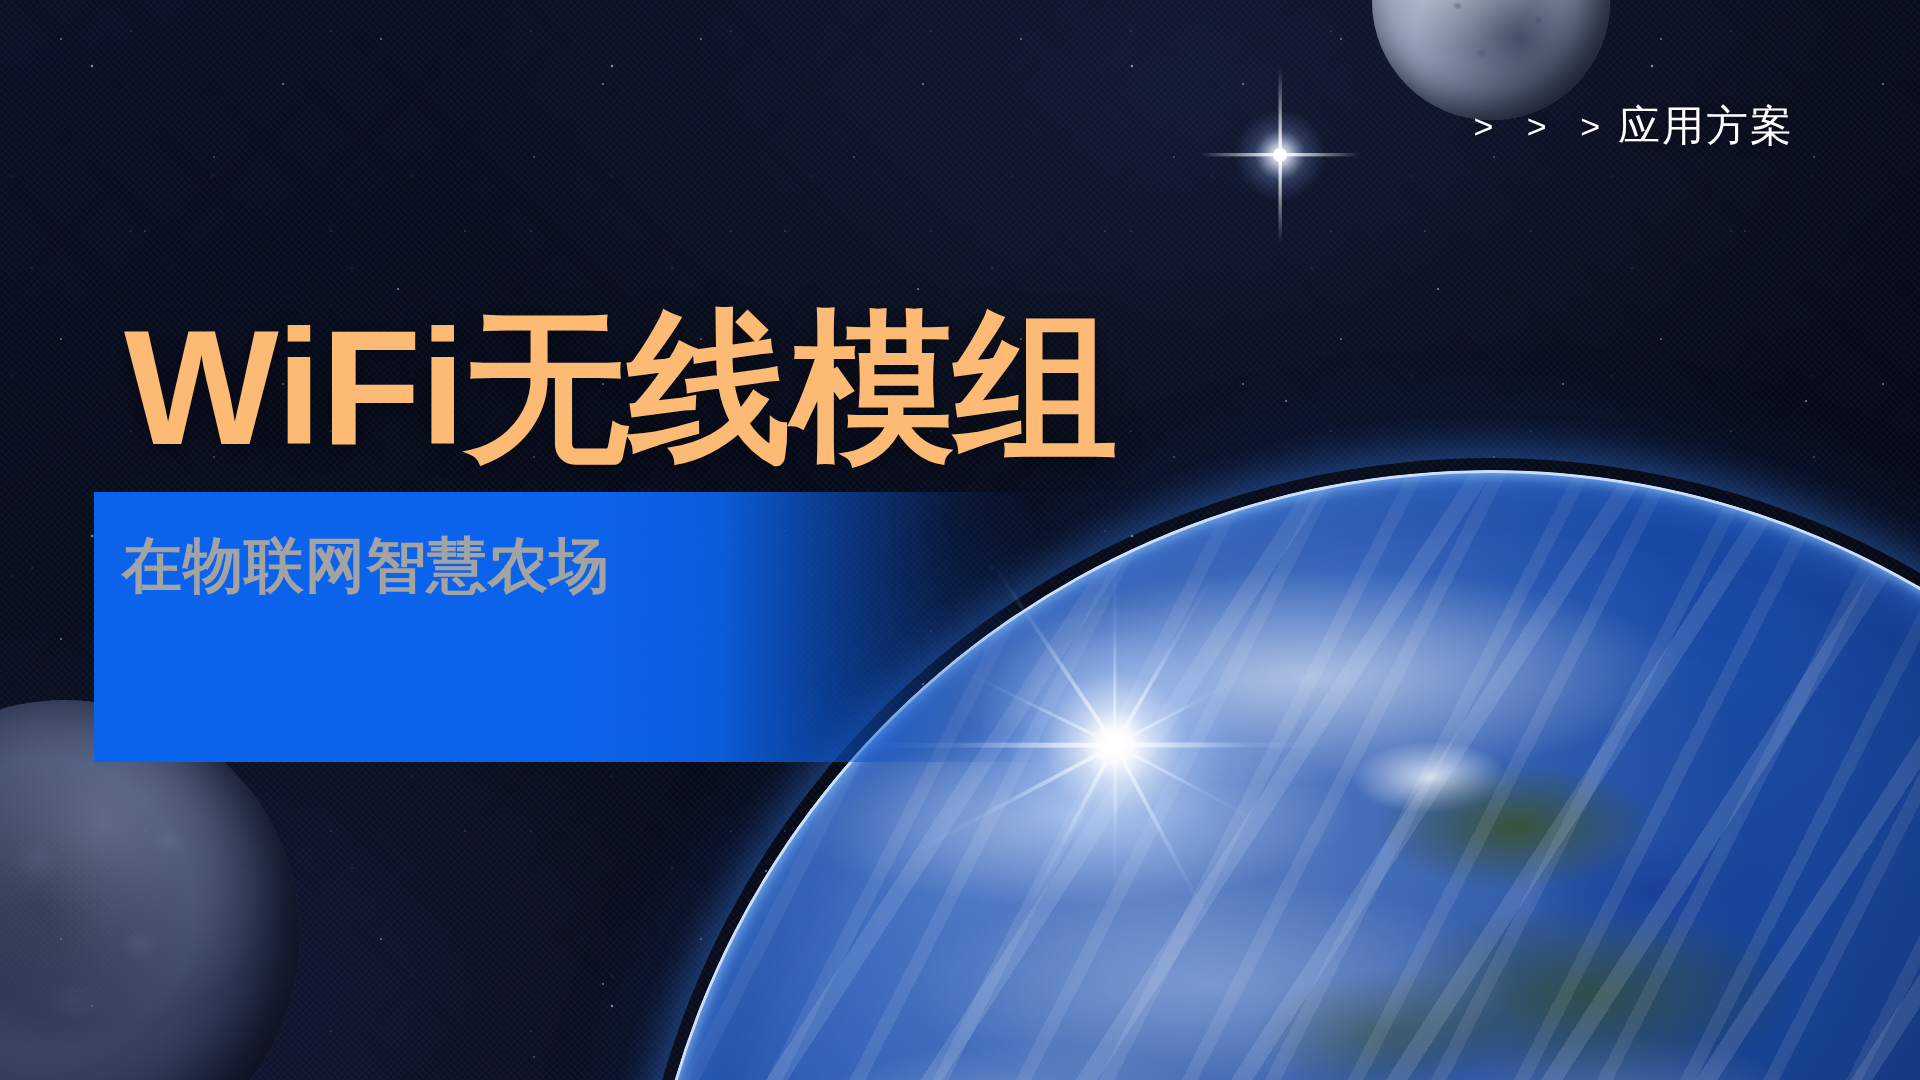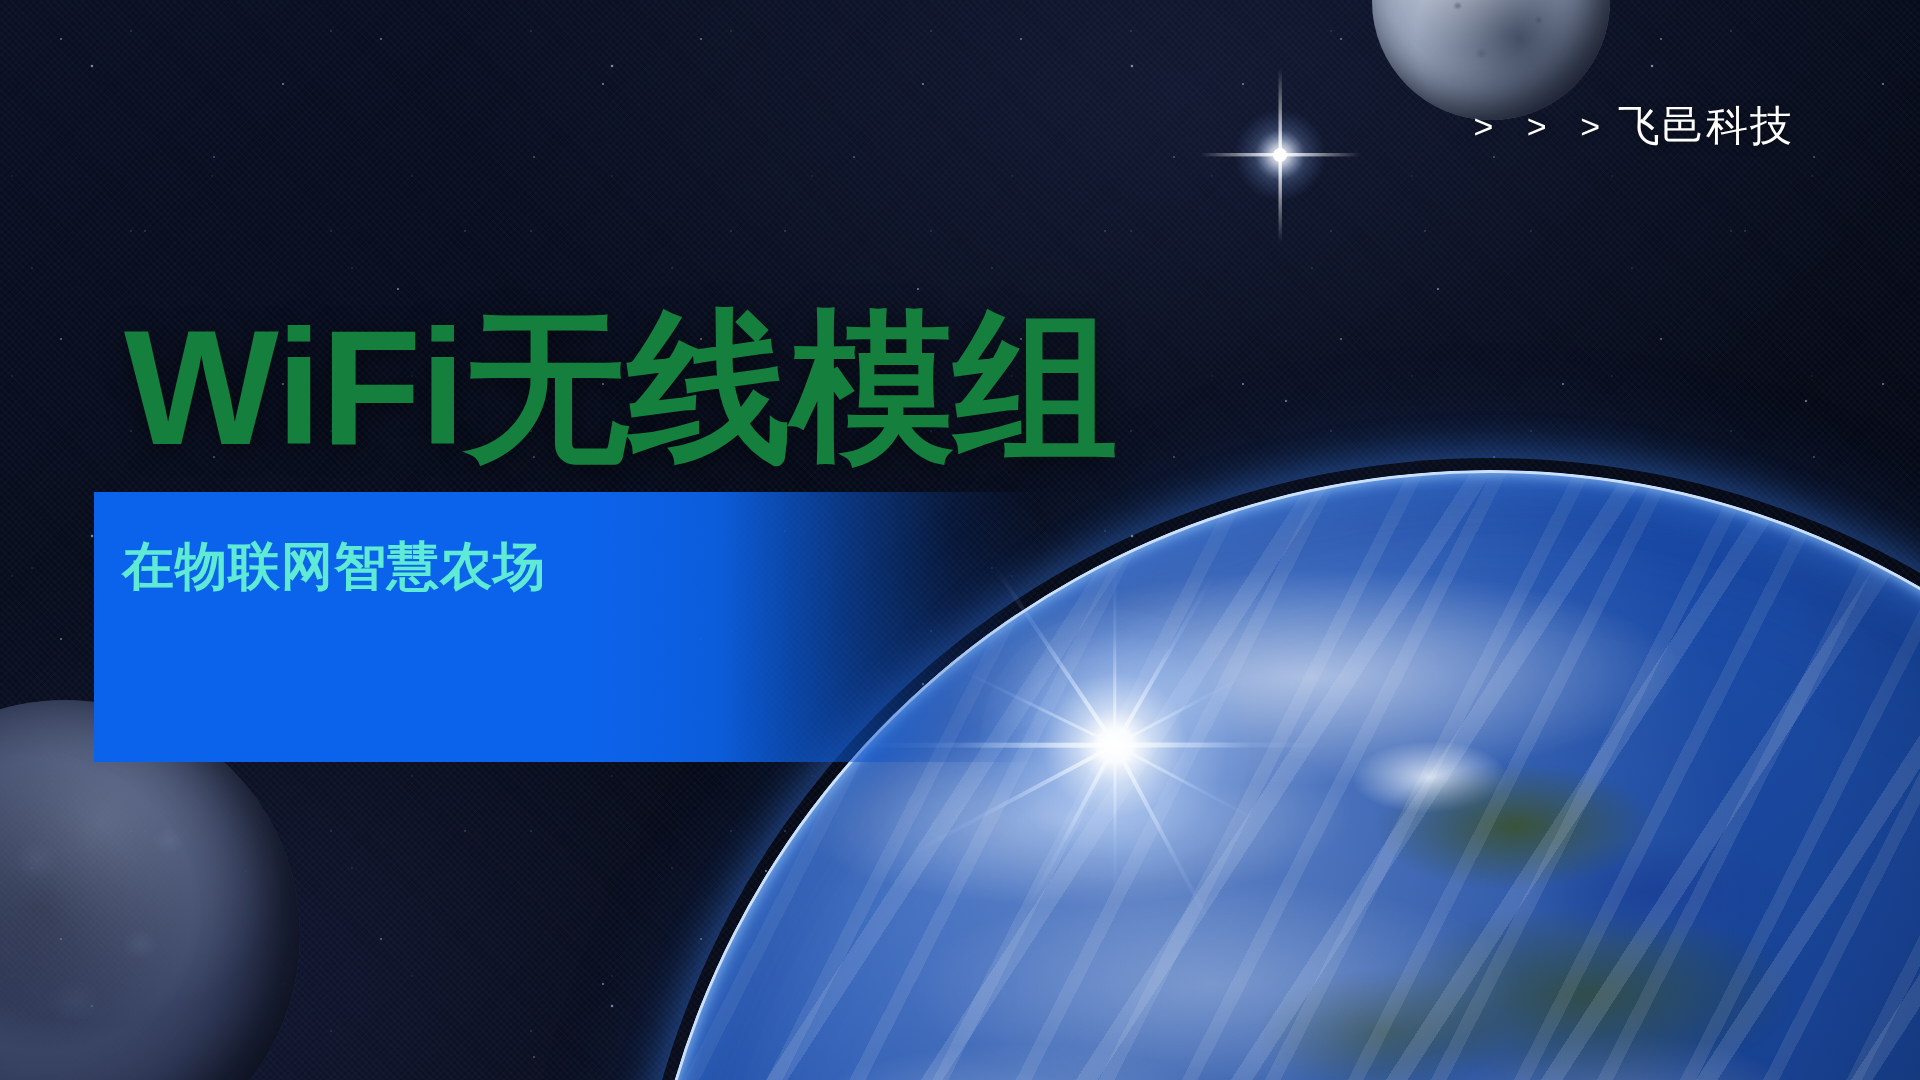--- a/index.html
+++ b/index.html
@@ -276,21 +276,21 @@
   }
 
   
   .headline {
     position: absolute;
     left: 124px;
     top: 306px;
     font-size: 164px;
     line-height: 1.0;
     font-weight: 700;
-    color: #15803d;
+    color: #fdba74;
     letter-spacing: -1px;
     white-space: nowrap;
     text-shadow: 0 4px 26px rgba(0,0,0,.5);
   }
 
   
   .banner {
     position: absolute;
     left: 94px;
     top: 492px;
@@ -302,23 +302,23 @@
       rgba(12,99,235,.92) 66%,
       rgba(12,85,205,.55) 80%,
       rgba(12,70,175,.20) 91%,
       rgba(12,60,160,0) 100%);
   }
   .banner-text {
     position: absolute;
     left: 122px;
     top: 498px;
     width: 900px;
-    color: #5eead4;
+    color: #a3a3a3;
     font-weight: 700;
-    font-size: 52px;
+    font-size: 60px;
     line-height: 136px;
     letter-spacing: 1px;
     white-space: nowrap;
   }
   .banner-text .line {
     display: block;
   }
 </style>
 </head>
 <body>
@@ -379,21 +379,21 @@
       </linearGradient>
     </defs>
     <circle cx="85" cy="85" r="46" fill="url(#starGlow)"></circle>
     <rect x="5" y="83" width="160" height="3.4" fill="url(#rayH)"></rect>
     <rect x="83.5" y="-2" width="3.4" height="175" fill="url(#rayV)"></rect>
     <circle cx="85" cy="85" r="7" fill="#ffffff"></circle>
   </svg>
 
   <div class="logo">
     <span class="chevrons">&gt; &gt; &gt;</span>
-    <span class="brand">飞邑科技</span>
+    <span class="brand">应用方案</span>
   </div>
 
   <div class="headline">WiFi无线模组</div>
 
   <div class="banner"></div>
   <div class="banner-text">
     <span class="line">在物联网智慧农场</span>
   </div>
 
 </div>

